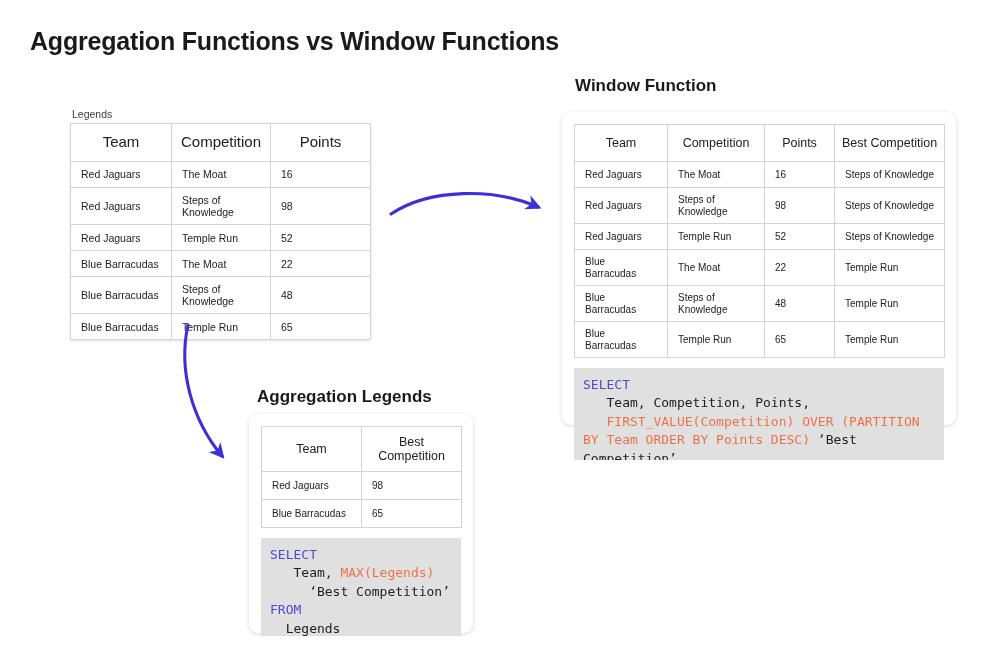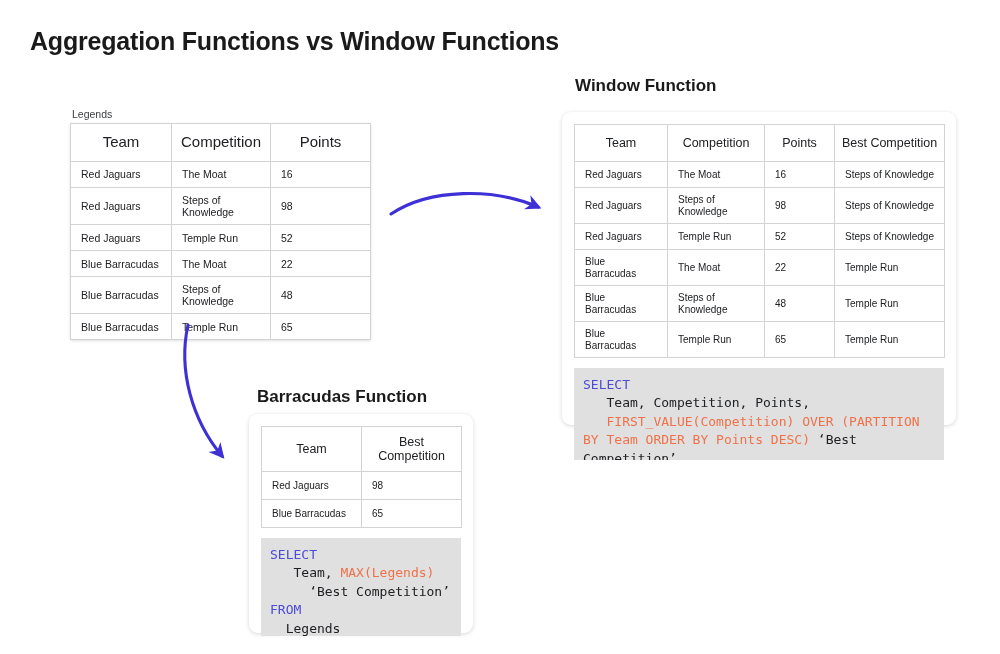--- a/index.html
+++ b/index.html
@@ -258,21 +258,21 @@
         </tr>
       </tbody>
     </table>
     <div id="win-code" class="codeblock"><span class="kw">SELECT</span><span class="str">
    Team, Competition, Points,
    </span><span class="fn">FIRST_VALUE(Competition) OVER (PARTITION BY Team ORDER BY Points DESC)</span><span class="str"> ‘Best Competition’
 </span><span class="kw">FROM</span><span class="str">
    Legends</span></div>
   </div>
 
-  <div id="agg-title" class="panel-title">Barracudas Function</div>
+  <div id="agg-title" class="panel-title">Aggregation Legends</div>
   <div id="agg-panel" class="panel">
     <table id="agg-table" class="dtable">
       <colgroup>
           <col class="c-team">
           <col class="c-best">
         </colgroup>
       <thead>
         <tr>
           <th>Team</th>
           <th>Best Competition</th>

